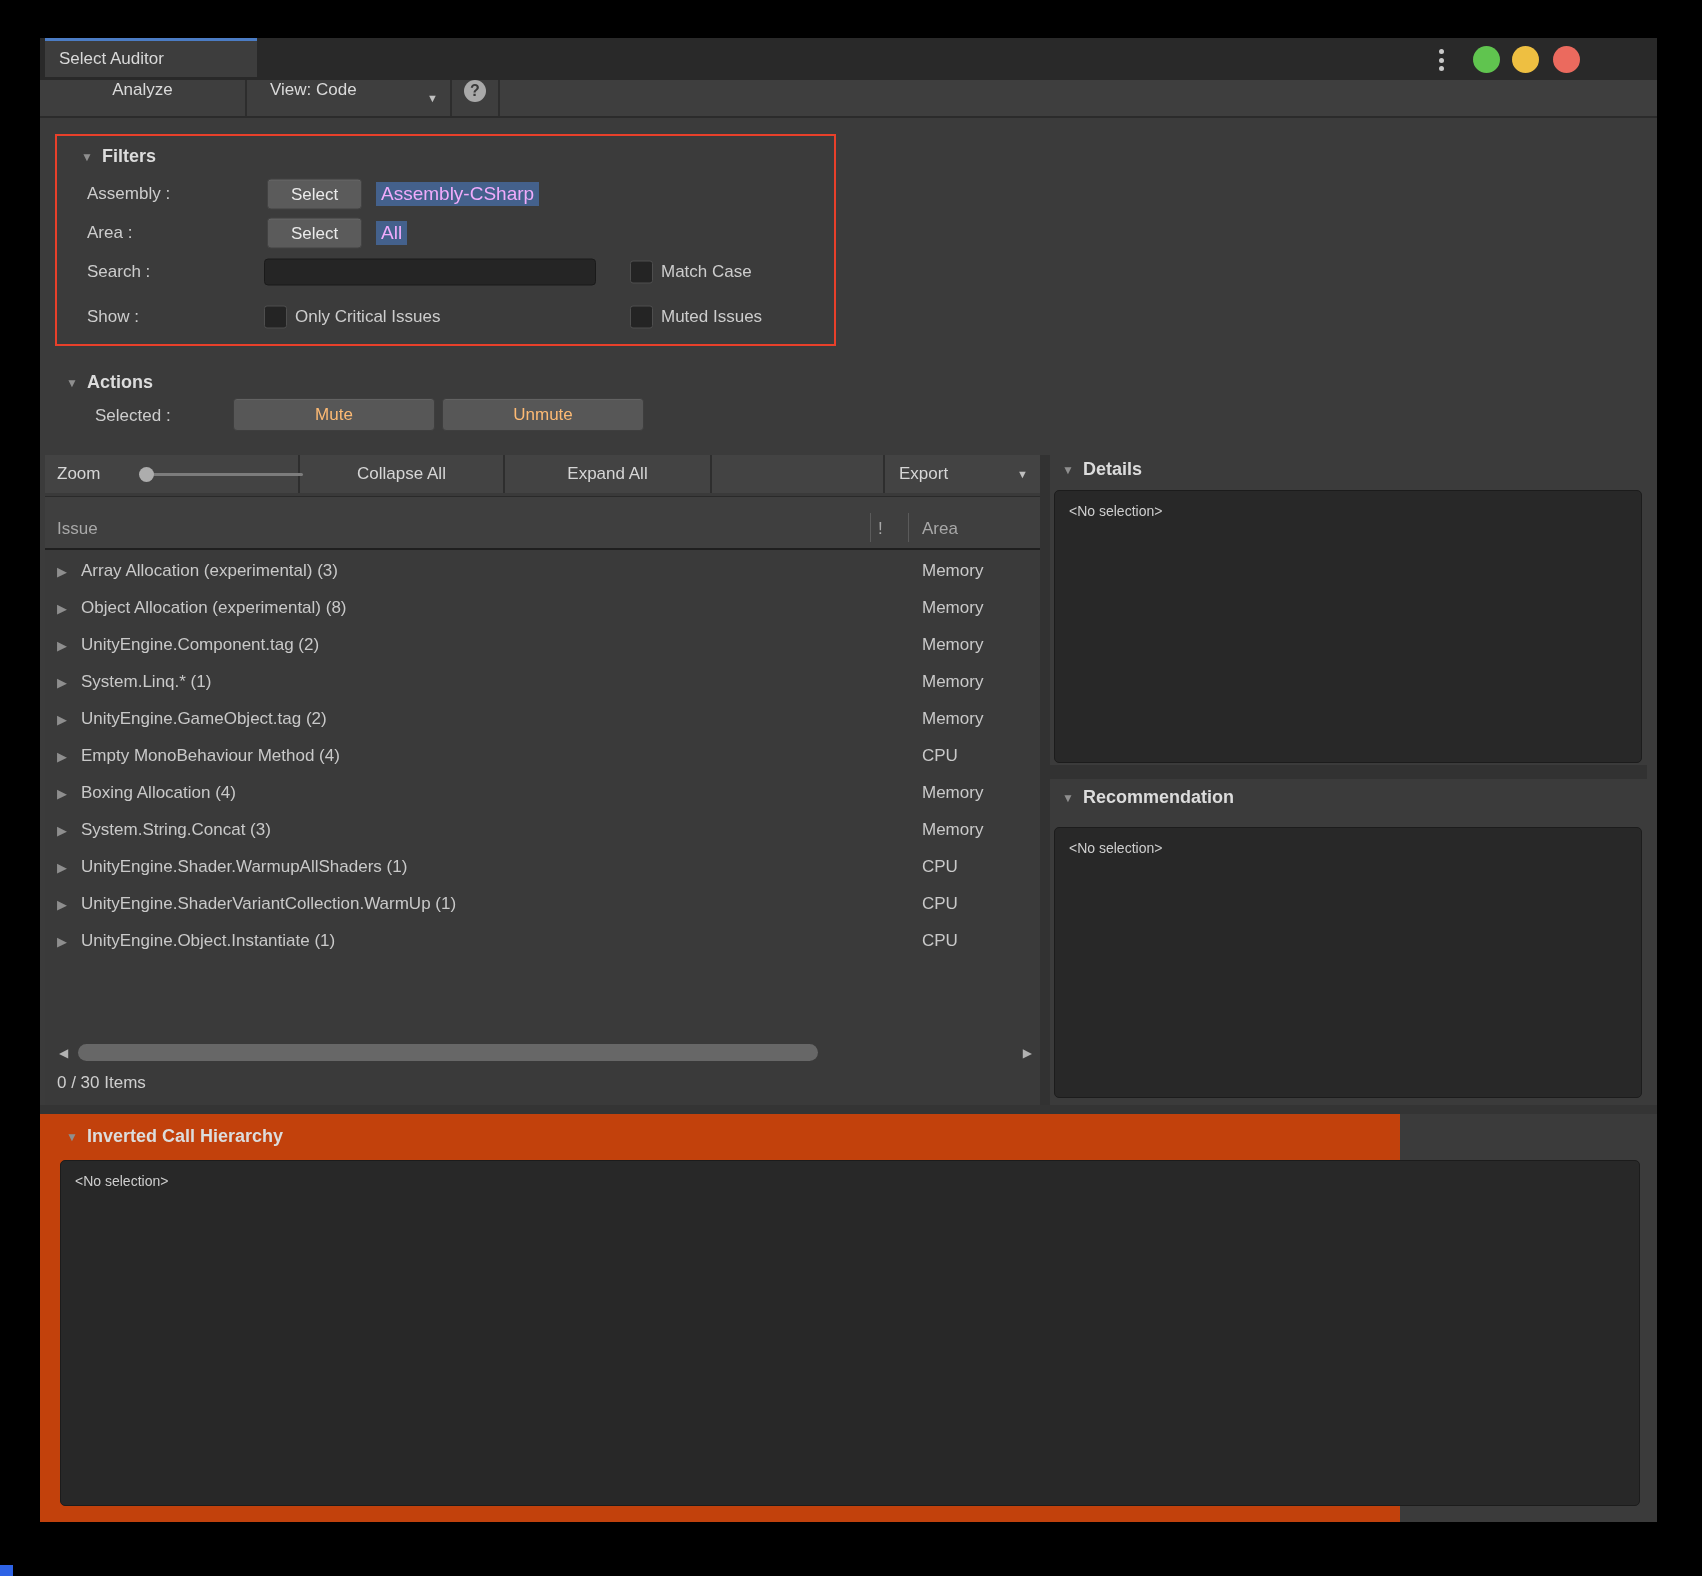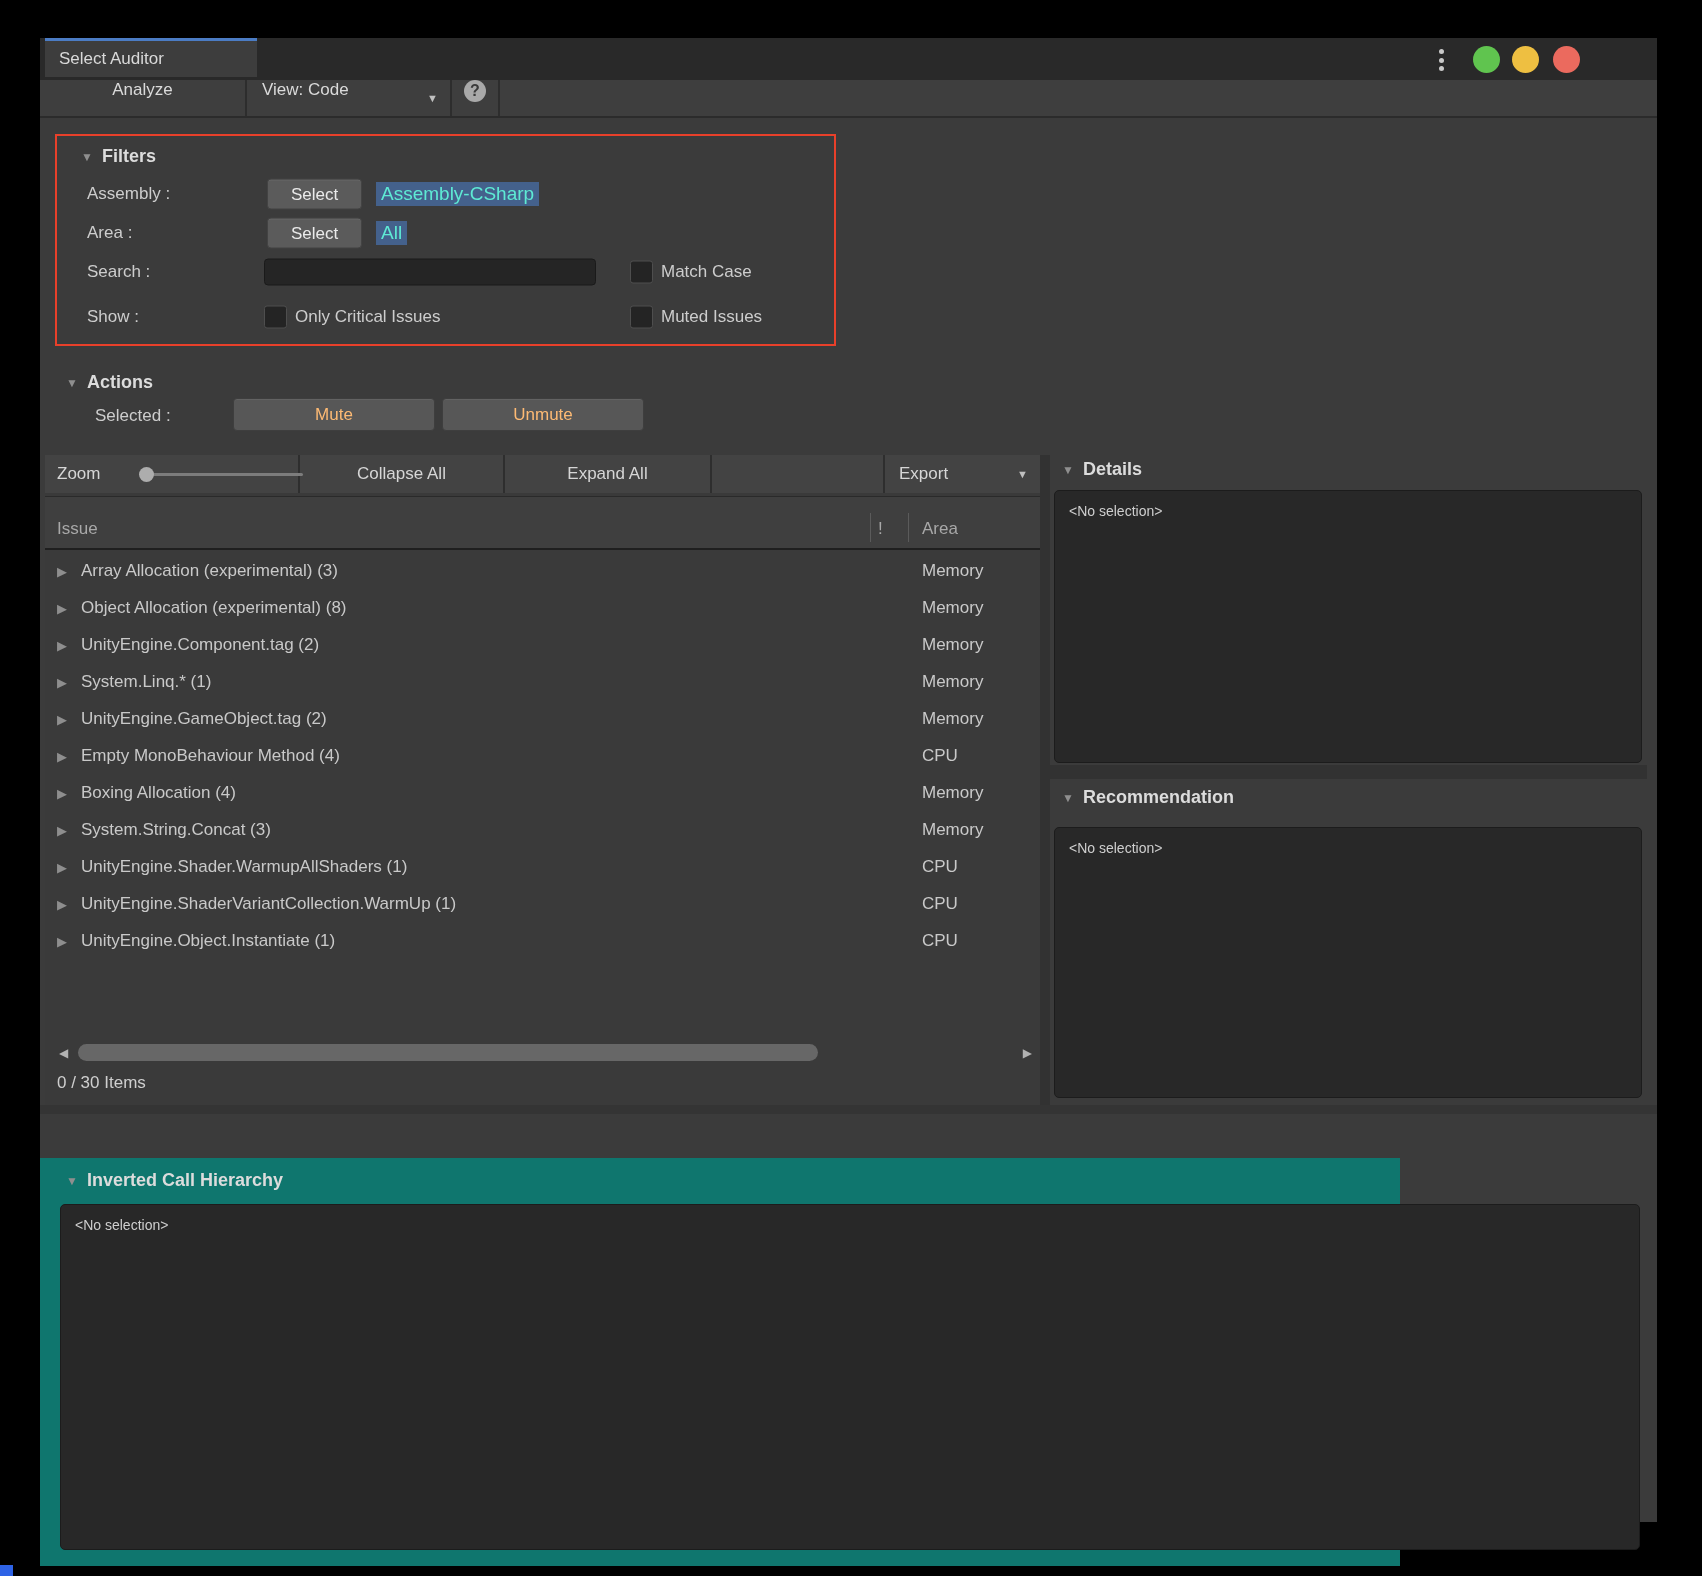--- a/index.html
+++ b/index.html
@@ -29,21 +29,21 @@
   .circle.c1{left:46px;}
   .circle.c2{left:85px;}
   .circle.c3{left:126px;}
   
   .toolbar{
     position:absolute;left:0;top:42px;width:1617px;height:38px;background:#3E3E3E;
     display:flex;border-bottom:2px solid #2B2B2B;box-sizing:border-box;font-size:17px;
   }
   .tseg{border-right:2px solid #2D2D2D;display:flex;align-items:flex-start;justify-content:center;box-sizing:border-box;color:#DADADA;}
   .tseg.analyze{width:207px;}
-  .tseg.view{width:205px;justify-content:flex-start;padding:0 15px;position:relative;}
+  .tseg.view{width:205px;justify-content:flex-start;padding:0 23px;position:relative;}
   .tseg.help{width:48px;}
   .tseg.fill{flex:1;border-right:none;}
   .dd-arrow{position:absolute;right:12px;top:50%;transform:translateY(-50%);font-size:11px;color:#C0C0C0;}
   .dd-arrow::before{content:"▼";}
   .help-icon{width:22px;height:22px;border-radius:50%;background:#A9A9A9;color:#3A3A3A;font-weight:bold;font-size:16px;display:flex;align-items:center;justify-content:center;}
   .help-icon::before{content:"?";}
   
   .fold-header{position:absolute;display:flex;align-items:center;cursor:pointer;}
   .fold-header .tri{font-size:12px;color:#8F8F8F;margin-right:9px;}
   .fold-header .tri::before{content:"▼";}
@@ -57,21 +57,21 @@
   .f-row{position:absolute;height:32px;}
   .f-label{position:absolute;left:30px;top:50%;transform:translateY(-50%);font-size:17px;color:#CDCDCD;}
   .select-btn{
     position:absolute;left:210px;top:50%;transform:translateY(-50%);
     width:93px;height:29px;background:#5B5B5B;border:1px solid #434343;border-radius:4px;
     color:#EAEAEA;font-size:17px;display:flex;align-items:center;justify-content:center;
     box-shadow:inset 0 1px 0 rgba(255,255,255,.08);cursor:pointer;
   }
   .hl-value{
     position:absolute;left:319px;top:50%;transform:translateY(-50%);
-    font-size:19px;color:#5eead4;padding:1px 5px;white-space:nowrap;
+    font-size:19px;color:#f0abfc;padding:1px 5px;white-space:nowrap;
   }
   .search-input{
     position:absolute;left:207px;top:50%;transform:translateY(-50%);
     width:332px;height:27px;background:#252525;border:1px solid #1A1A1A;border-radius:4px;
     color:#D8D8D8;font-size:16px;padding:0 8px;box-sizing:border-box;outline:none;
   }
   .checkbox{
     position:absolute;top:50%;transform:translateY(-50%);
     width:21px;height:21px;background:#242424;border:1px solid #4E4E4E;border-radius:3px;cursor:pointer;
   }
@@ -130,21 +130,21 @@
     position:absolute;left:4px;width:588px;background:#282828;
     border:1px solid #1C1C1C;border-radius:5px;box-sizing:border-box;
     font-size:14px;color:#CFCFCF;padding:12px 14px;
   }
   .panel-box.details{top:35px;height:273px;}
   .rsep{position:absolute;left:0;top:310px;width:597px;height:14px;background:#323232;}
   .right-col .fold-header.rec{left:12px;top:332px;}
   .panel-box.rec{top:372px;height:271px;}
   
   .hgap{position:absolute;left:0;top:1067px;width:1617px;height:9px;background:#343434;}
-  .ich{position:absolute;left:0;top:1120px;width:1360px;height:408px;background:#0f766e;}
+  .ich{position:absolute;left:0;top:1076px;width:1360px;height:408px;background:#c2410c;}
   .ich .fold-header{left:26px;top:12px;}
   .ich .panel-box{left:20px;top:46px;width:1580px;height:346px;}
   
   .blue-fragment{position:absolute;left:0;top:1565px;width:13px;height:11px;background:#2E63E6;}
 </style>
 </head>
 <body>
 
 <div class="window">
 

